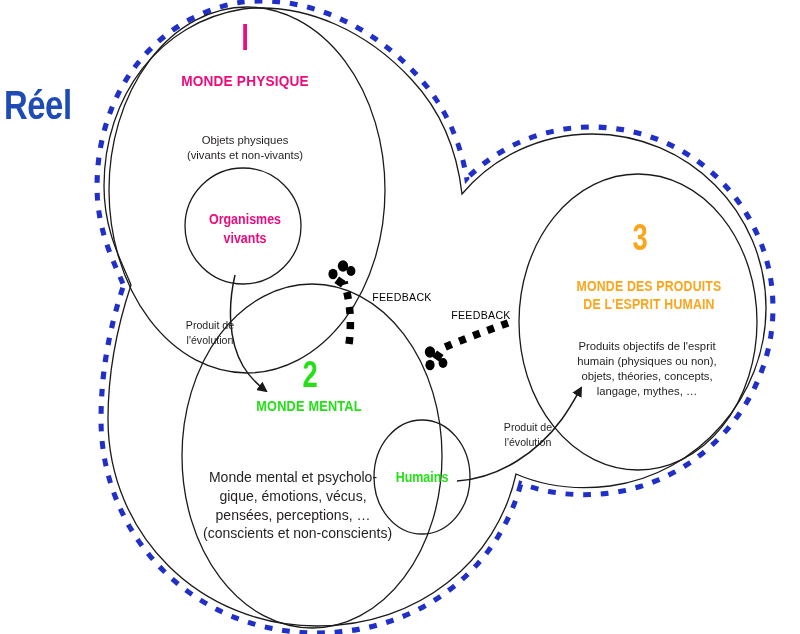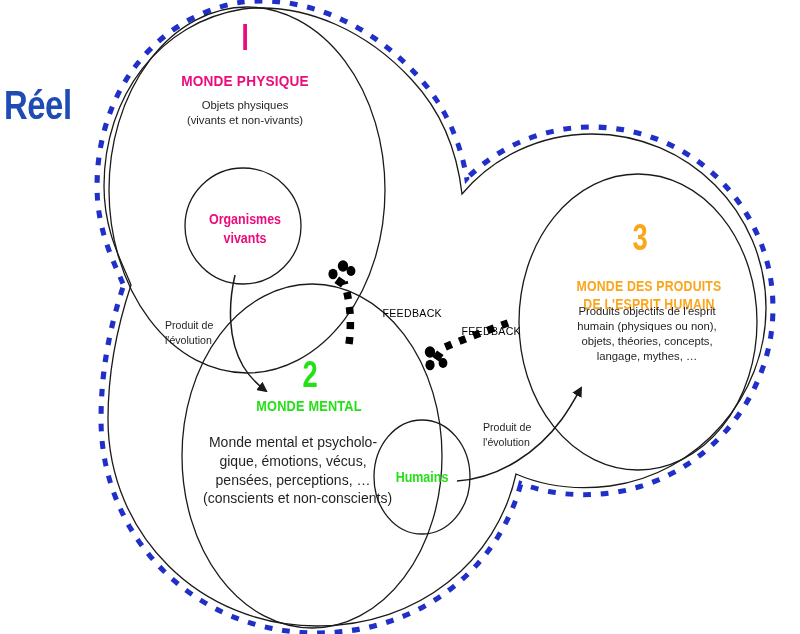--- a/index.html
+++ b/index.html
@@ -63,20 +63,21 @@
   }
   .h1 { left: 155px; top: 72px;  width: 180px; font-size: 15.5px; color: #EC0B7C; }
   .h2 { left: 219px; top: 398px; width: 180px; font-size: 14.5px; color: #25E016; }
   .h3 { left: 549px; top: 277px; width: 200px; font-size: 14px;  color: #FBA51A; line-height: 1.32; }
 
   
   .body {
     color: #231F20;
     font-size: 11.3px;
     line-height: 1.34;
+    margin-top: 35px;
   }
   .b1 { left: 160px; top: 98px;  width: 170px; }
   .b2 { left: 203px; top: 433px; width: 180px; font-size: 14px; }
   .b3 { left: 557px; top: 304px; width: 180px; }
 
   
   .bubble {
     font-weight: bold;
     font-family: "Liberation Sans Narrow", "Liberation Sans", sans-serif;
     transform: scaleX(0.86);
@@ -88,30 +89,29 @@
   .bubble-hum {
     left: 367px; top: 469px; width: 110px;
     font-size: 14.5px; color: #25E016;
   }
 
   
   .anno {
     color: #231F20;
     font-size: 10.6px;
     line-height: 1.38;
-    text-align: left;
+    text-align: center;
   }
   .anno-evo1 { left: 165px; top: 318px; width: 90px; }
   .anno-evo2 { left: 483px; top: 420px; width: 90px; }
   .feedback {
     color: #000000;
     font-size: 10.6px;
     letter-spacing: 0.3px;
-    text-align: right;
-    margin-top: 16px;
+    text-align: center;
   }
   .fb-left  { left: 362px; top: 291px; width: 80px; }
   .fb-right { left: 441px; top: 309px; width: 80px; }
 </style>
 </head>
 <body>
 
 <div id="stage">
 
   <svg viewBox="0 0 800 634" xmlns="http://www.w3.org/2000/svg">

